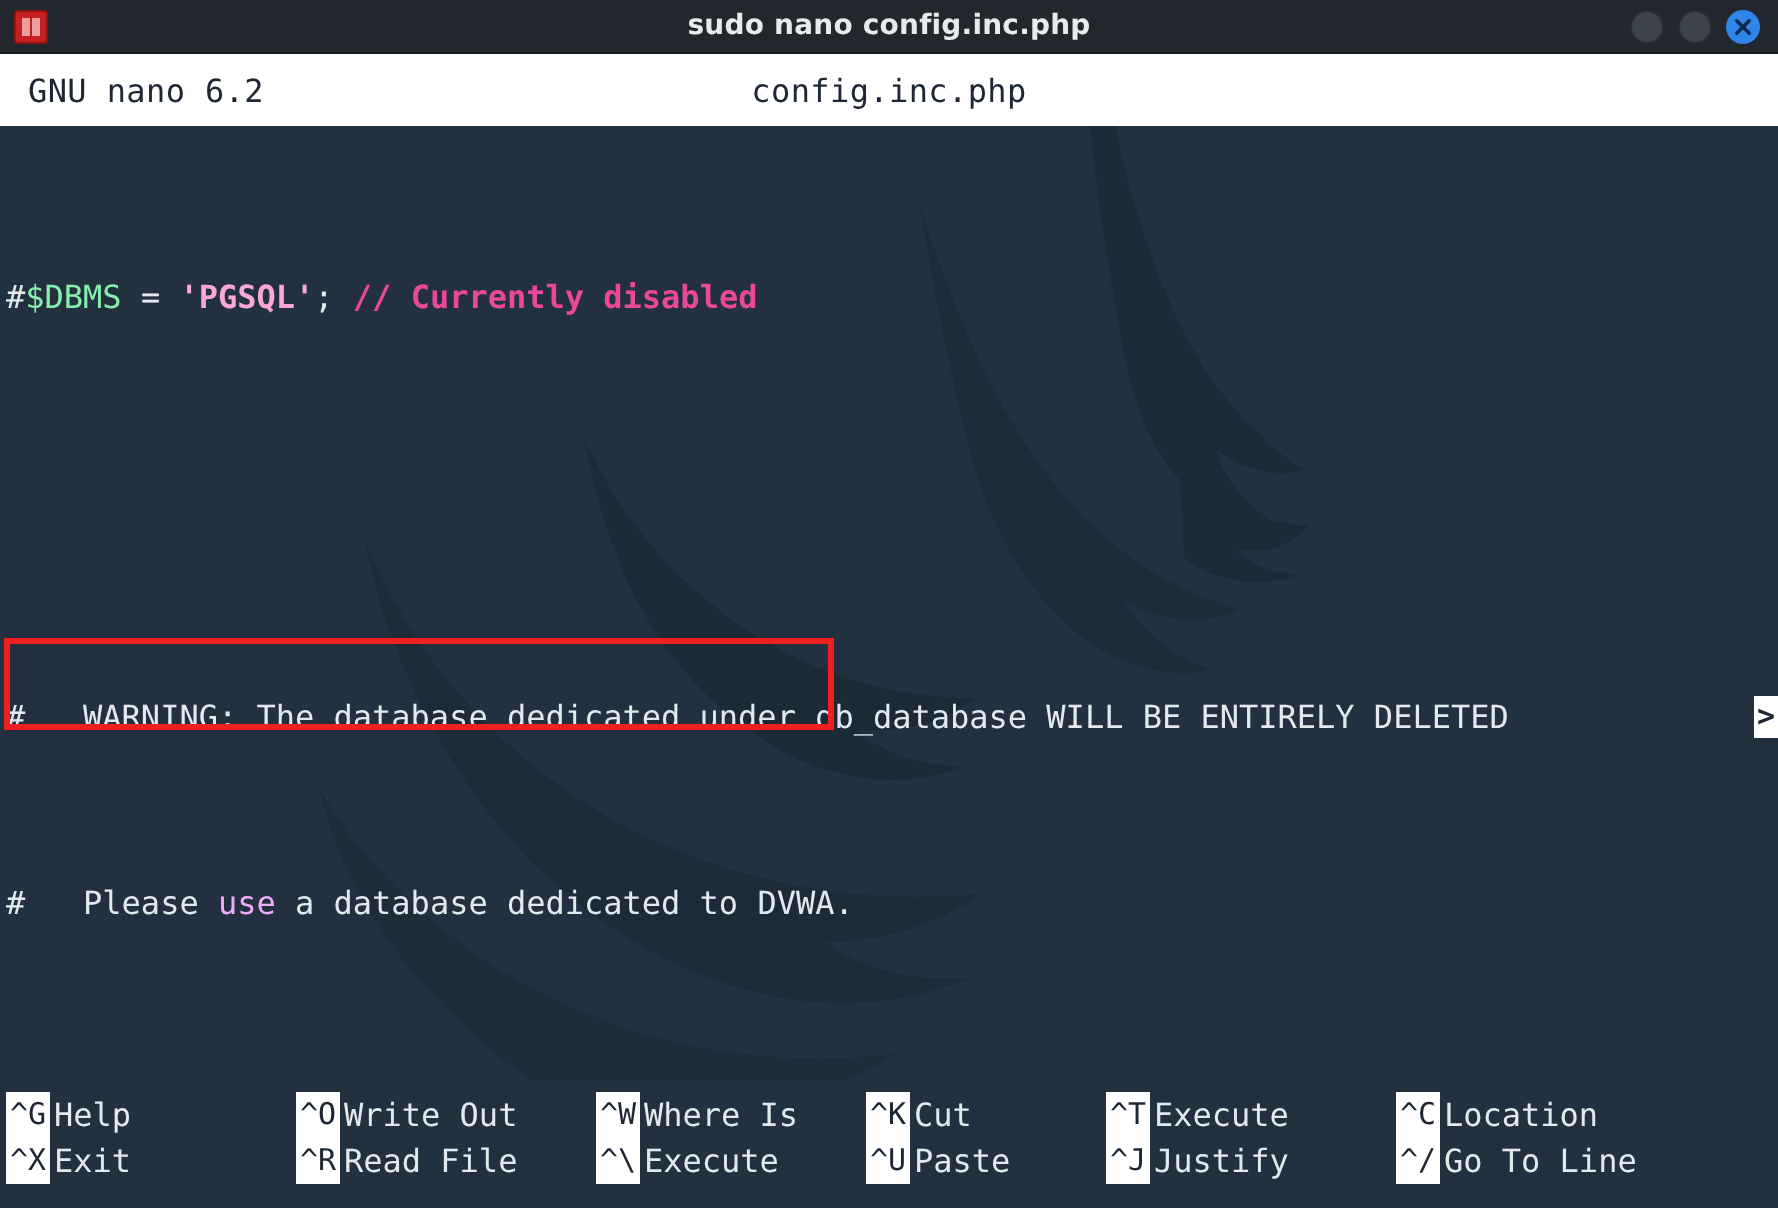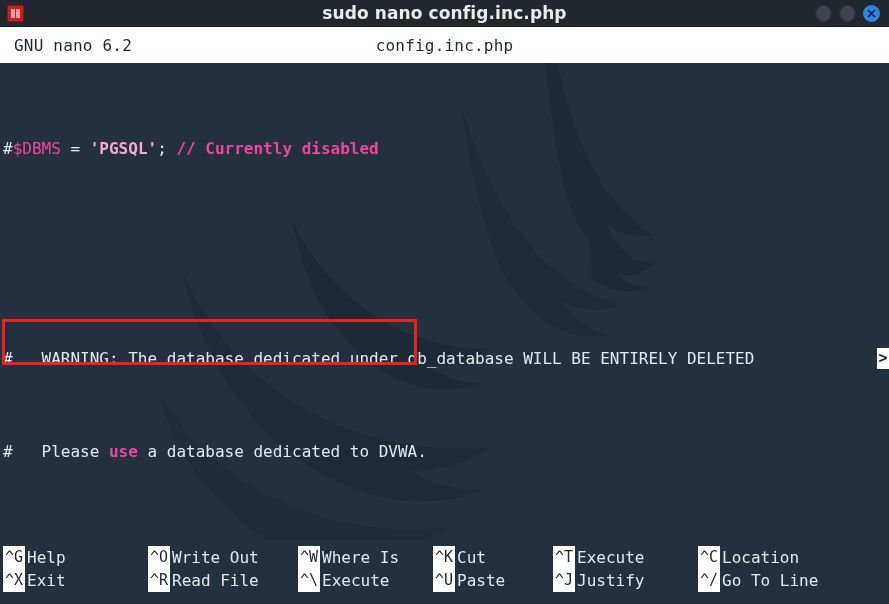--- a/index.html
+++ b/index.html
@@ -53,21 +53,21 @@
     right: 3px; top: 3px;
     width: 4px; height: 9px;
     background: #f3b6b6;
     opacity: .85;
   }
   #titlebar-title {
     position: absolute;
     left: 0; right: 0;
     text-align: center;
     font-family: "DejaVu Sans", sans-serif;
-    font-size: 17px;
+    font-size: 14px;
     font-weight: bold;
     color: #e8eaed;
     letter-spacing: .1px;
     pointer-events: none;
   }
   #win-controls {
     margin-left: auto;
     display: flex;
     align-items: center;
     gap: 7px;
@@ -139,23 +139,23 @@
   }
   .ln {
     height: 23.3px;
     padding-left: 3px;
     position: relative;
     overflow: visible;
   }
 
   
   .c-plain  { color: #e4e9ee; }
-  .c-var    { color: #ec4899; }
+  .c-var    { color: #86efac; }
   .c-str    { color: #f9a8d4; font-weight: bold; text-align: center; }
-  .c-kw     { color: #ec4899; font-weight: bold; }
+  .c-kw     { color: #f0abfc; font-weight: normal; }
   .c-cmt    { color: #ec4899; font-weight: bold; }
   
   .wrapmark {
     position: absolute;
     right: 0;
     top: 1px;
     width: 12px;
     height: 21px;
     background: #ffffff;
     color: #1d2734;

